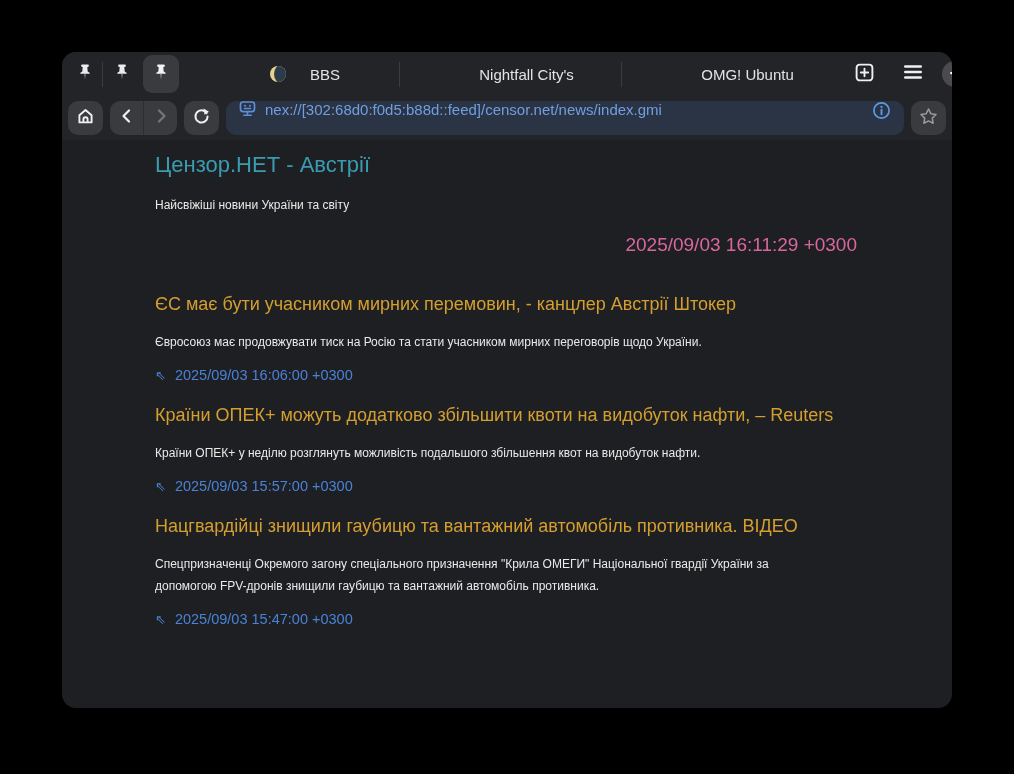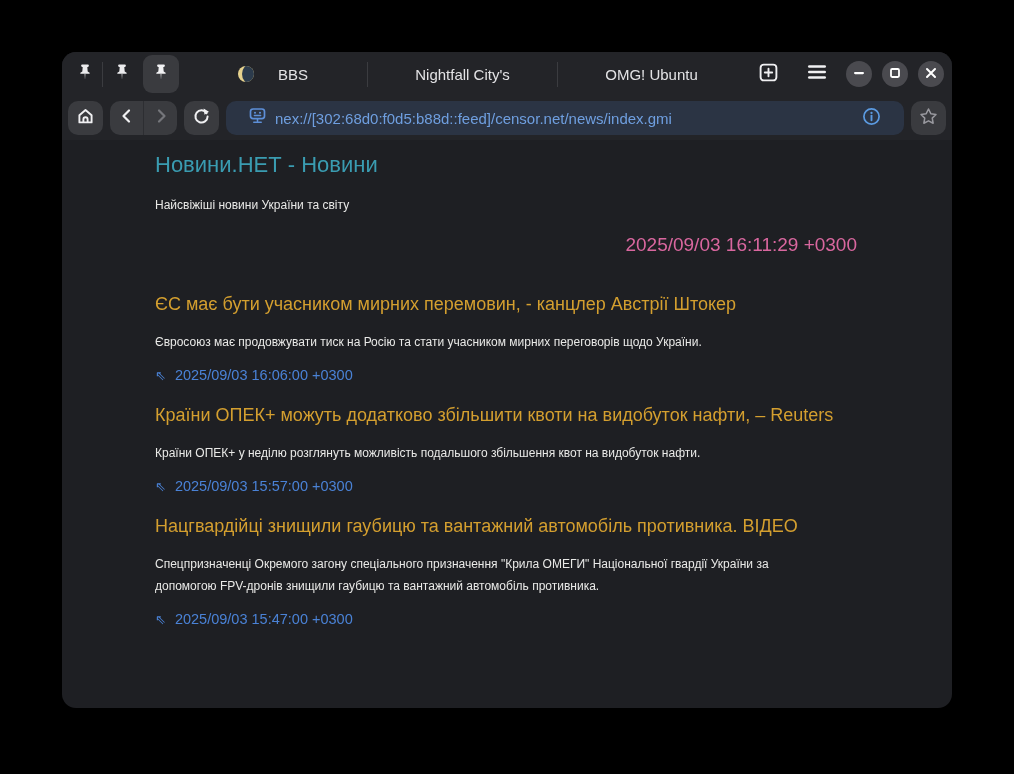--- a/index.html
+++ b/index.html
@@ -10,41 +10,41 @@
   .window{
     position:absolute;left:62px;top:52px;width:890px;height:656px;
     background:#1e1f23;border-radius:14px;overflow:hidden;
   }
   
   .tabbar{height:44px;background:#232428;display:flex;align-items:center;padding-left:6px;}
   .pin-btn{width:34px;height:38px;display:flex;align-items:center;justify-content:center;flex:none;}
   .pin-btn.active{background:#3a3b3f;border-radius:9px;width:36px;margin-left:4px;}
   .vdiv{width:1px;height:25px;background:#3b3c40;flex:none;}
   .tab{height:44px;display:flex;align-items:center;justify-content:center;gap:24px;
-       color:#e3e3e5;font-size:15px;flex:none;cursor:default;}
+       color:#e3e3e5;font-size:15px;flex:none;cursor:default;margin-left:32px;}
   .tab-bbs{width:188px;}
   .tab-mid{width:189px;}
   .tab-omg{width:187px;}
   .moon{width:16px;height:16px;border-radius:50%;background:#e6d28e;position:relative;overflow:hidden;flex:none;}
   .moon::after{content:"";position:absolute;left:4px;top:-2px;width:17px;height:20px;border-radius:50%;background:#2c3b4c;}
   .icon-btn{width:34px;height:34px;display:flex;align-items:center;justify-content:center;flex:none;}
   .newtab{margin-left:6px;}
   .menu{margin-left:15px;}
   .winbtn{width:26px;height:26px;border-radius:50%;background:#4a4a4f;display:flex;
           align-items:center;justify-content:center;flex:none;}
   .winbtn.min{margin-left:12px;} .winbtn + .winbtn{margin-left:10px;}
   
   .toolbar{height:44px;background:#232428;display:flex;align-items:center;gap:7px;padding:0 6px;}
   .tool-btn{width:35px;height:34px;background:#3a3b3f;border-radius:10px;display:flex;
             align-items:center;justify-content:center;flex:none;}
   .nav-group{display:flex;background:#3a3b3f;border-radius:10px;height:34px;flex:none;}
   .nav-half{width:33px;height:34px;display:flex;align-items:center;justify-content:center;}
   .nav-sep{width:1px;height:34px;background:#2d2e32;}
   .url-bar{flex:1;height:34px;background:#2b3444;border-radius:10px;display:flex;
-           align-items:center;gap:9px;padding:0 23px;min-width:0;}
+           align-items:flex-start;gap:9px;padding:0 13px;min-width:0;}
   .url-text{flex:1;color:#6f9fe0;font-size:15px;white-space:nowrap;overflow:hidden;}
   
   .content{padding:12px 95px 0 93px;color:#e9e9e7;}
   .page-title{color:#3a9cb1;font-size:22px;font-weight:500;margin:0;line-height:26px;}
   .subtitle{margin-top:18px;font-size:12px;line-height:18px;}
   .updated{color:#d9679f;font-size:19px;font-weight:500;margin-top:19px;margin-bottom:17px;line-height:23px;text-align:right;}
   .article-title{color:#d49f2f;font-size:18px;font-weight:500;margin-top:21px;line-height:21px;}
   .article-body{margin-top:16px;font-size:12px;line-height:22px;max-width:672px;}
   .feed-link{margin-top:13px;display:flex;align-items:center;gap:9px;color:#4a82d6;
              font-size:14.5px;line-height:18px;cursor:pointer;}
@@ -212,21 +212,21 @@
       <span>
         <svg width="19" height="19" viewBox="0 0 19 19">
           <path d="M9.5 2 l2.3 4.7 5.2 0.75 -3.75 3.65 0.9 5.15 -4.65-2.45 -4.65 2.45 0.9-5.15 -3.75-3.65 5.2-0.75 z" fill="none" stroke="#98989e" stroke-width="1.5" stroke-linejoin="round"></path>
         </svg>
       </span>
     </div>
   </div>
 
   <div class="content">
 
-    <h1 class="page-title">Новини.НЕТ - Новини</h1>
+    <h1 class="page-title">Цензор.НЕТ - Австрії</h1>
     <div class="subtitle">Найсвіжіші новини України та світу</div>
     <div class="updated">2025/09/03 16:11:29 +0300</div>
 
     <div>
       <div class="article-title" style="margin-top:38px">ЄС має бути учасником мирних перемовин, - канцлер Австрії Штокер</div>
       <div class="article-body">Євросоюз має продовжувати тиск на Росію та стати учасником мирних переговорів щодо України.</div>
       <div class="feed-link">
         <span class="link-arrow">⇖</span>
         <span>2025/09/03 16:06:00 +0300</span>
       </div>

